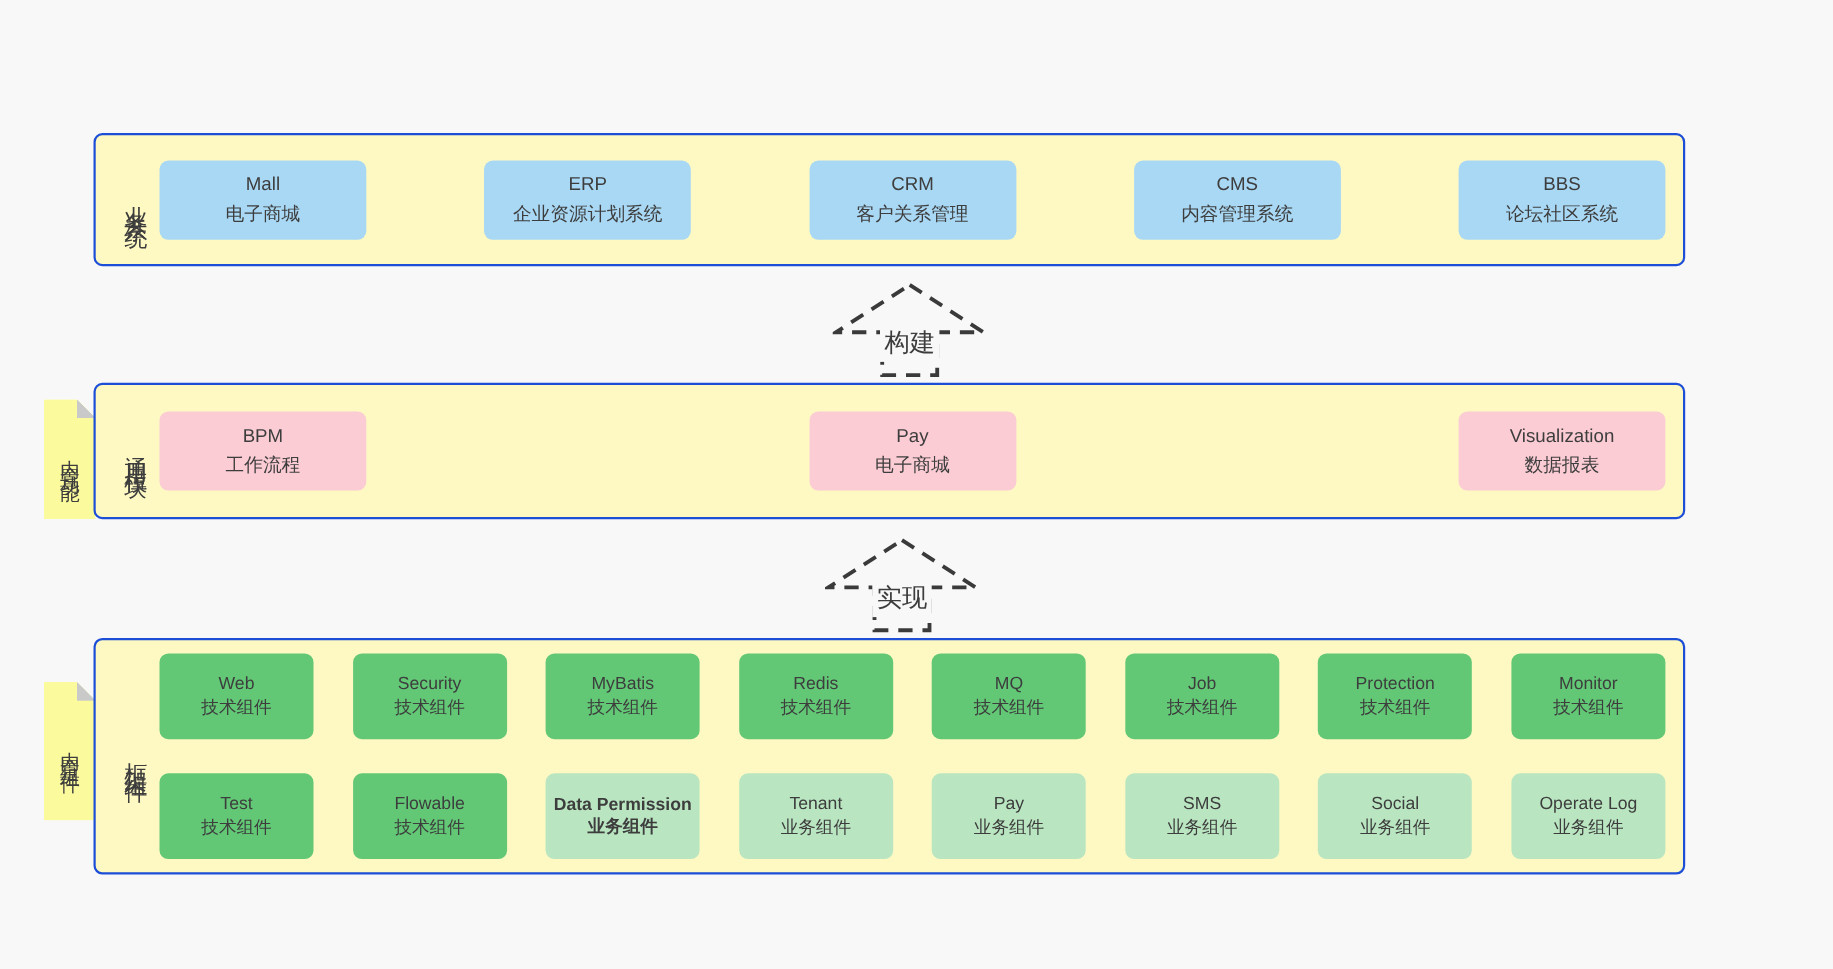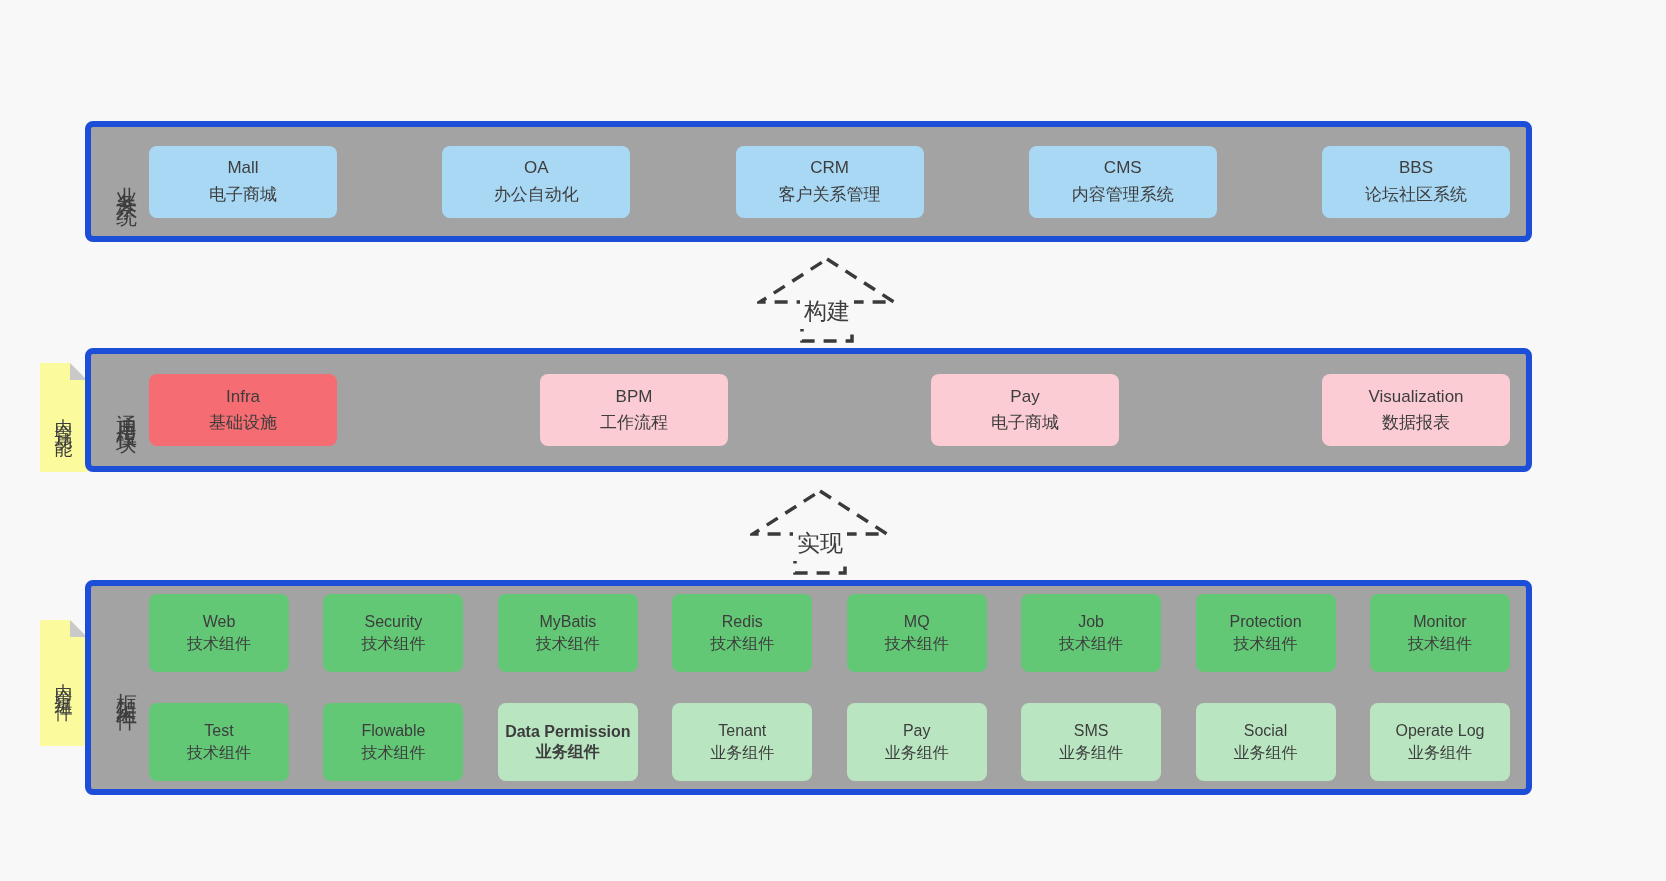--- a/index.html
+++ b/index.html
@@ -5,21 +5,21 @@
   html,body{margin:0;padding:0;background:#f8f8f8;}
   .stage{
     position:relative;width:1666px;height:881px;
     background:#f8f8f8;overflow:hidden;
     font-family:"Liberation Sans","DejaVu Sans",sans-serif;
     color:#3d3d3d;
   }
   
   .panel{
     position:absolute;left:85px;width:1447px;
-    background:#a3a3a3;border:6px solid #1d4ed8;border-radius:8px;
+    background:#fef9c3;border:2px solid #1d4ed8;border-radius:8px;
     box-sizing:border-box;display:flex;align-items:center;
     padding-left:14px;padding-right:16px;
   }
   .panel-biz{top:121px;height:121px;}
   .panel-common{top:348px;height:124px;}
   .panel-fw{top:580px;height:215px;padding-top:0;padding-bottom:0;}
   .vlabel{
     writing-mode:vertical-lr;text-orientation:upright;
     font-size:21px;letter-spacing:6px;line-height:1;
     width:44px;text-align:center;flex:0 0 44px;
@@ -73,22 +73,22 @@
 <div class="stage">
 
   <div class="panel panel-biz">
     <div class="vlabel">业务系统</div>
     <div class="boxrow">
       <div class="box box-lg blue">
         <span>Mall</span>
         <span>电子商城</span>
       </div>
       <div class="box box-lg blue">
-        <span>OA</span>
-        <span>办公自动化</span>
+        <span>ERP</span>
+        <span>企业资源计划系统</span>
       </div>
       <div class="box box-lg blue">
         <span>CRM</span>
         <span>客户关系管理</span>
       </div>
       <div class="box box-lg blue">
         <span>CMS</span>
         <span>内容管理系统</span>
       </div>
       <div class="box box-lg blue">
@@ -104,24 +104,20 @@
     </svg>
     <span class="alabel">构建</span>
   </div>
 
   <div class="sticky sticky-1">
     <span class="stext">内置功能</span>
   </div>
   <div class="panel panel-common">
     <div class="vlabel">通用模块</div>
     <div class="boxrow">
-      <div class="box box-lg red">
-        <span>Infra</span>
-        <span>基础设施</span>
-      </div>
       <div class="box box-lg pink">
         <span>BPM</span>
         <span>工作流程</span>
       </div>
       <div class="box box-lg pink">
         <span>Pay</span>
         <span>电子商城</span>
       </div>
       <div class="box box-lg pink">
         <span>Visualization</span>

